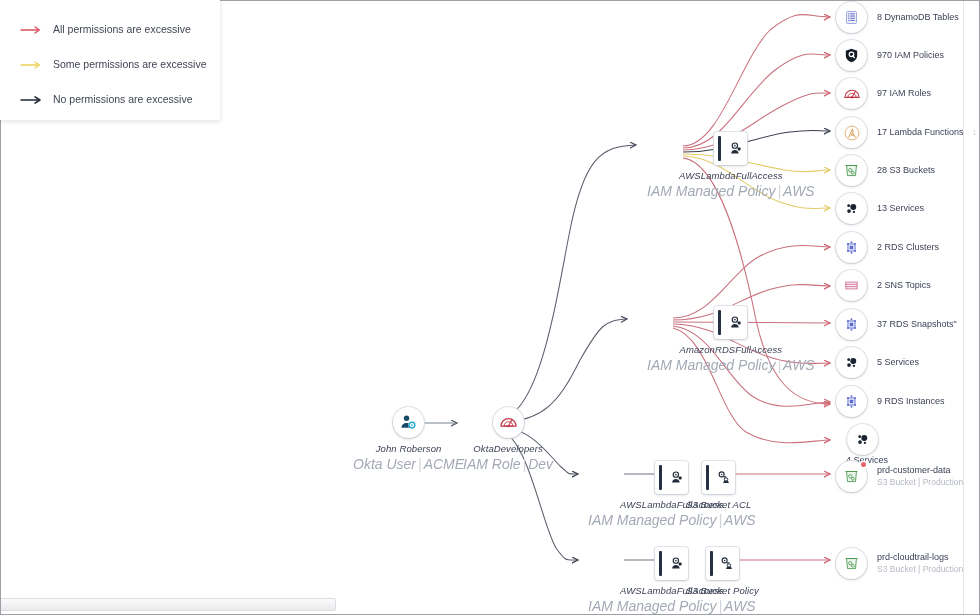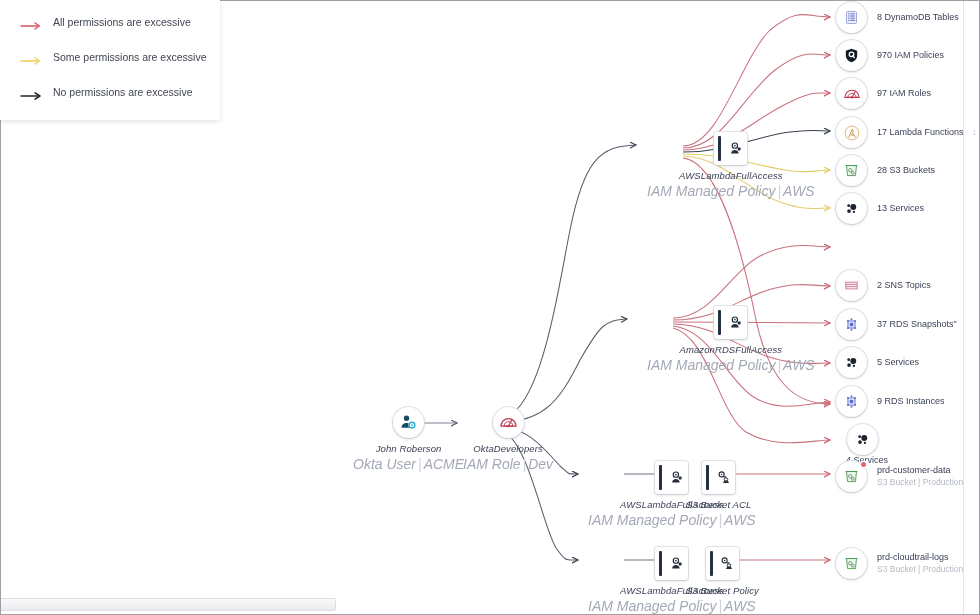--- a/index.html
+++ b/index.html
@@ -64,21 +64,21 @@
 
   
   #legend{
     position:absolute;left:0;top:0;width:220px;height:120px;
     background:#ffffff;
     box-shadow:0 1px 5px rgba(40,48,70,.16);
     z-index:20;
   }
   .lg-item{position:absolute;display:flex;align-items:center;}
   .lg-item .arrow{width:22px;height:10px;flex:0 0 22px;}
-  .lg-item .lg-txt{font-size:10.5px;color:#3f4552;margin-left:11px;white-space:nowrap;}
+  .lg-item .lg-txt{font-size:10.5px;color:#3f4552;margin-left:11px;white-space:nowrap;margin-top:7px;}
 
   
   #hscroll{
     position:absolute;left:0;bottom:4px;width:335px;height:11px;
     background:linear-gradient(to bottom,#fbfbfc,#e9eaec);
     border:1px solid #dcdde0;border-left:none;border-radius:0 2px 2px 0;
   }
   #vdivider{
     position:absolute;right:16px;top:0;width:1px;height:615px;background:#e6e7ea;
   }
@@ -369,20 +369,39 @@
         <circle cx="8.5" cy="15.6" r="2.6" fill="#1b2330"></circle>
         <circle cx="15.4" cy="16.8" r="1.6" fill="#1b2330"></circle>
       </svg>
     </div>
       </div>
     <div class="lbl">
         <div class="l1">13 Services</div>
       </div>
   </div>
 
+  <div class="rrow" style="left:836px;top:232px;">
+    <div class="disc-wrap rnode">
+        <div class="disc">
+      <svg width="17" height="17" viewBox="0 0 24 24">
+        <rect x="7" y="7" width="10" height="10" rx="1.2" fill="#eceefb" stroke="#5b6bd0" stroke-width="1.3"></rect>
+        <rect x="9.6" y="9.6" width="4.8" height="4.8" rx="0.8" fill="#5b6bd0"></rect>
+        <circle cx="7" cy="7" r="1.5" fill="#5b6bd0"></circle>
+            <circle cx="17" cy="7" r="1.5" fill="#5b6bd0"></circle>
+        <circle cx="7" cy="17" r="1.5" fill="#5b6bd0"></circle>
+            <circle cx="17" cy="17" r="1.5" fill="#5b6bd0"></circle>
+        <circle cx="12" cy="4.6" r="1.3" fill="#5b6bd0"></circle>
+            <circle cx="12" cy="19.4" r="1.3" fill="#5b6bd0"></circle>
+      </svg>
+    </div>
+      </div>
+    <div class="lbl">
+        <div class="l1">2 RDS Clusters</div>
+      </div>
+  </div>
 
   <div class="rrow" style="left:836px;top:270px;">
     <div class="disc-wrap rnode">
         <div class="disc">
       <svg width="17" height="17" viewBox="0 0 24 24">
         <rect x="4" y="7.2" width="16" height="9.6" fill="#fbeef3" stroke="#cf6a94" stroke-width="1.2"></rect>
         <path d="M4 10.4h16M4 13.6h16" stroke="#cf6a94" stroke-width="1.2"></path>
       </svg>
     </div>
       </div>

